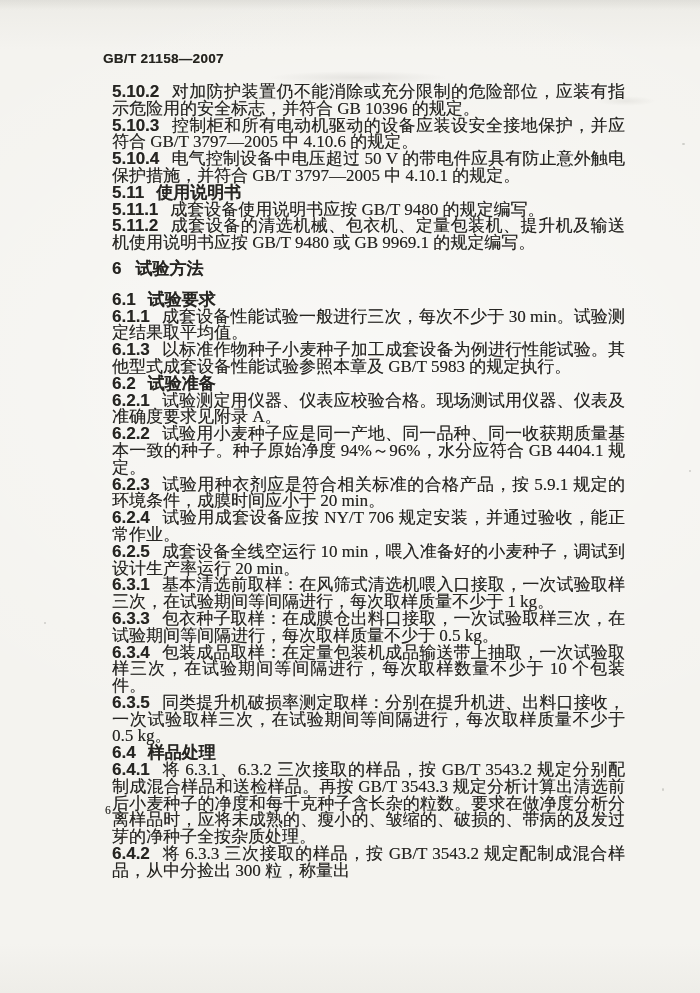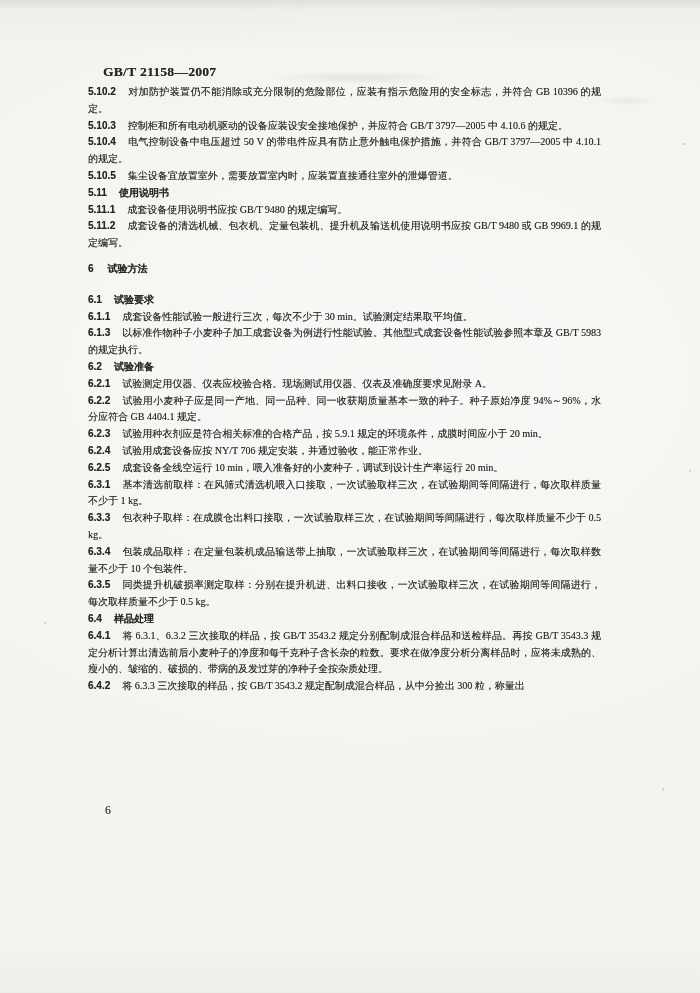--- a/index.html
+++ b/index.html
@@ -11,28 +11,27 @@
     background-color:#f3f2ee;
     font-family:"Liberation Serif","DejaVu Serif",serif;
     color:#262522;
   }
   .page::before{
     content:"";position:absolute;left:0;top:0;width:700px;height:10px;
     background:linear-gradient(180deg,rgba(110,108,102,0.10),rgba(110,108,102,0));
   }
   .doc-header{
     position:absolute;left:103px;top:51px;
-    font-family:Liberation Serif, serif;
+    font-family:Liberation Sans, sans-serif;
     font-weight:bold;font-size:13.5px;letter-spacing:0.3px;color:#25241f;
     text-shadow:0.2px 0.2px 0.6px rgba(35,34,30,0.55);
-    margin-top:13px;
   }
   .content{
-    position:absolute;left:88px;top:84px;width:513px;
-    font-size:10px;line-height:16.8px;
+    position:absolute;left:112px;top:84px;width:513px;
+    font-size:17px;line-height:16.8px;
     text-align:justify;text-align-last:left;
     text-shadow:0.2px 0.2px 0.55px rgba(38,37,33,0.5);
   }
   .para{margin:0;}
   .para .num{
     font-family:"Liberation Sans","DejaVu Sans",sans-serif;
     font-weight:bold;margin-right:12px;white-space:nowrap;
   }
   .para.chapter{margin:9px 0 14px 0;}
   .para.chapter,.para.heading{
@@ -71,21 +70,20 @@
   <div class="speck speck-1"></div>
   <div class="speck speck-2"></div>
   <div class="speck speck-3"></div>
   <div class="speck speck-4"></div>
 
   <main class="content">
     <div id="paragraph-list">
         <p class="para clause"><span class="num">5.10.2</span><span class="txt">对加防护装置仍不能消除或充分限制的危险部位，应装有指示危险用的安全标志，并符合 GB 10396 的规定。</span></p>
         <p class="para clause"><span class="num">5.10.3</span><span class="txt">控制柜和所有电动机驱动的设备应装设安全接地保护，并应符合 GB/T 3797—2005 中 4.10.6 的规定。</span></p>
         <p class="para clause"><span class="num">5.10.4</span><span class="txt">电气控制设备中电压超过 50 V 的带电件应具有防止意外触电保护措施，并符合 GB/T 3797—2005 中 4.10.1 的规定。</span></p>
-        <p class="para clause"><span class="num">5.10.5</span><span class="txt">集尘设备宜放置室外，需要放置室内时，应装置直接通往室外的泄爆管道。</span></p>
         <p class="para heading"><span class="num">5.11</span><span class="txt">使用说明书</span></p>
         <p class="para clause"><span class="num">5.11.1</span><span class="txt">成套设备使用说明书应按 GB/T 9480 的规定编写。</span></p>
         <p class="para clause"><span class="num">5.11.2</span><span class="txt">成套设备的清选机械、包衣机、定量包装机、提升机及输送机使用说明书应按 GB/T 9480 或 GB 9969.1 的规定编写。</span></p>
         <p class="para chapter"><span class="num">6</span><span class="txt">试验方法</span></p>
         <p class="para heading"><span class="num">6.1</span><span class="txt">试验要求</span></p>
         <p class="para clause"><span class="num">6.1.1</span><span class="txt">成套设备性能试验一般进行三次，每次不少于 30 min。试验测定结果取平均值。</span></p>
         <p class="para clause"><span class="num">6.1.3</span><span class="txt">以标准作物种子小麦种子加工成套设备为例进行性能试验。其他型式成套设备性能试验参照本章及 GB/T 5983 的规定执行。</span></p>
         <p class="para heading"><span class="num">6.2</span><span class="txt">试验准备</span></p>
         <p class="para clause"><span class="num">6.2.1</span><span class="txt">试验测定用仪器、仪表应校验合格。现场测试用仪器、仪表及准确度要求见附录 A。</span></p>
         <p class="para clause"><span class="num">6.2.2</span><span class="txt">试验用小麦种子应是同一产地、同一品种、同一收获期质量基本一致的种子。种子原始净度 94%～96%，水分应符合 GB 4404.1 规定。</span></p>

